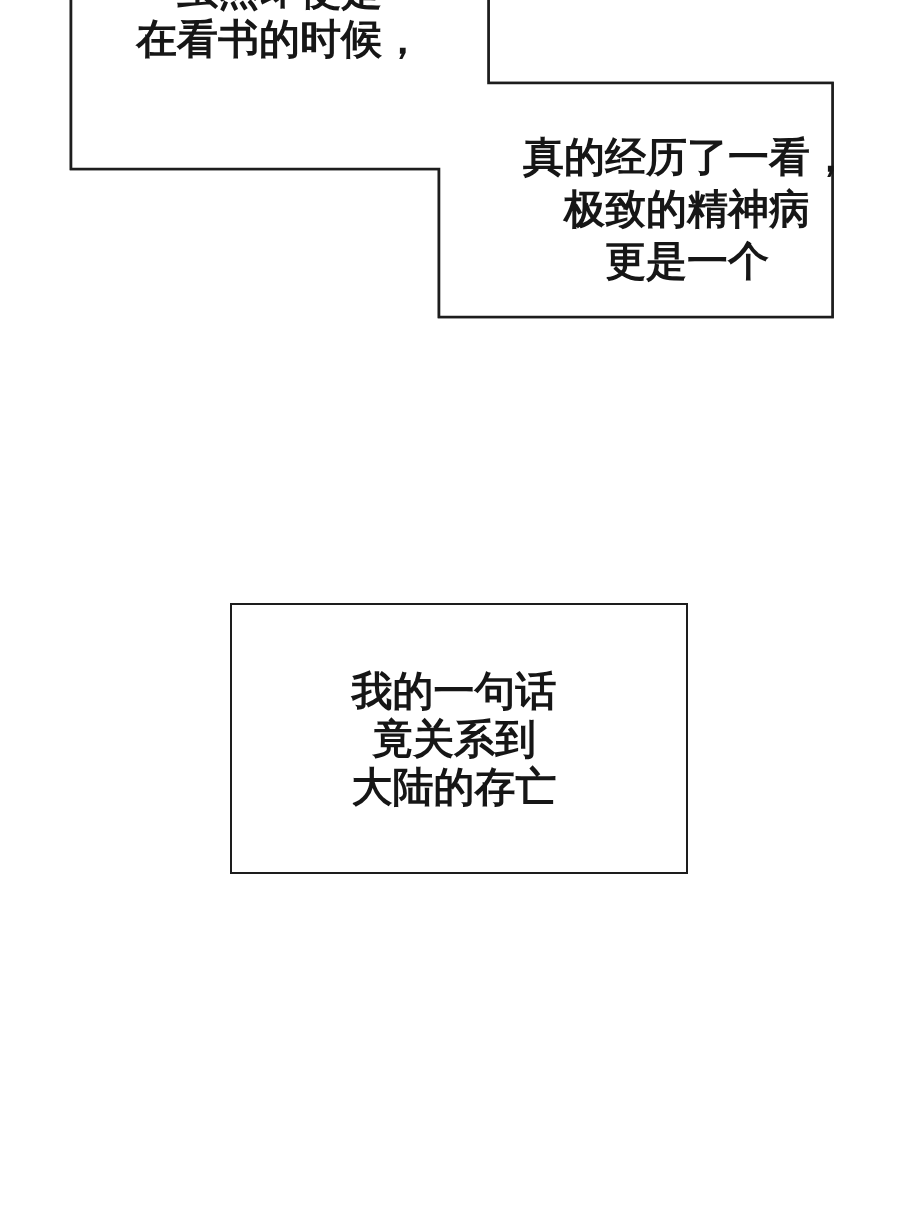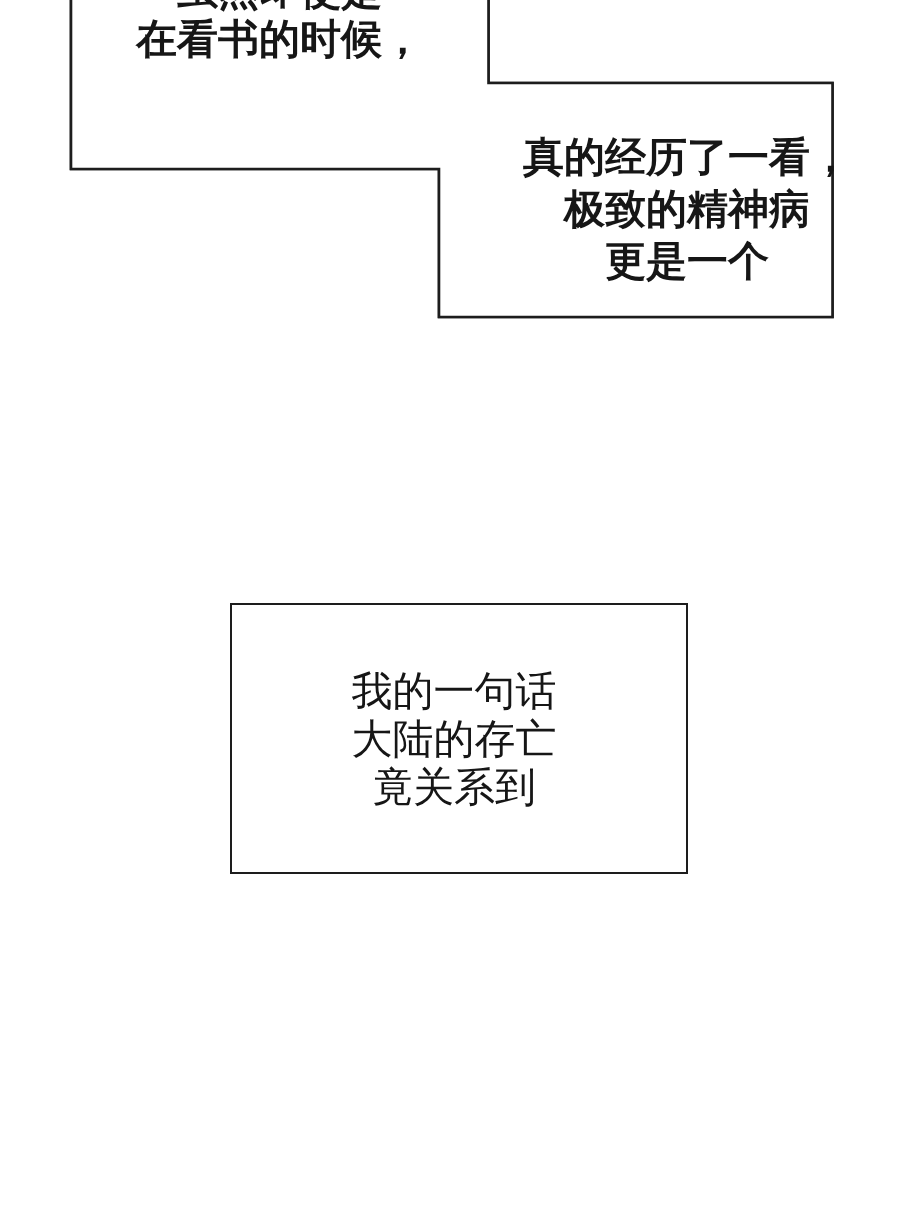--- a/index.html
+++ b/index.html
@@ -55,21 +55,21 @@
     height: 271px;
     box-sizing: border-box;
     border: 2.4px solid #1d1d1d;
     background: #ffffff;
     display: flex;
     align-items: center;
     justify-content: center;
   }
   .narration-text {
     text-align: center;
-    font-weight: 400;
+    font-weight: 700;
     color: #161616;
     font-size: 41px;
     line-height: 48px;
     padding-right: 10px;
     white-space: nowrap;
   }
 </style>
 </head>
 <body>
 
@@ -88,18 +88,18 @@
 
   <div class="speech-text bubble-b-text">
     <div>真的经历了一看，</div>
     <div>极致的精神病</div>
     <div>更是一个</div>
   </div>
 
   <div class="narration-box">
     <div class="narration-text">
       <div>我的一句话</div>
+      <div>竟关系到</div>
       <div>大陆的存亡</div>
-      <div>竟关系到</div>
     </div>
   </div>
 
 </div>
 
 </body></html>

